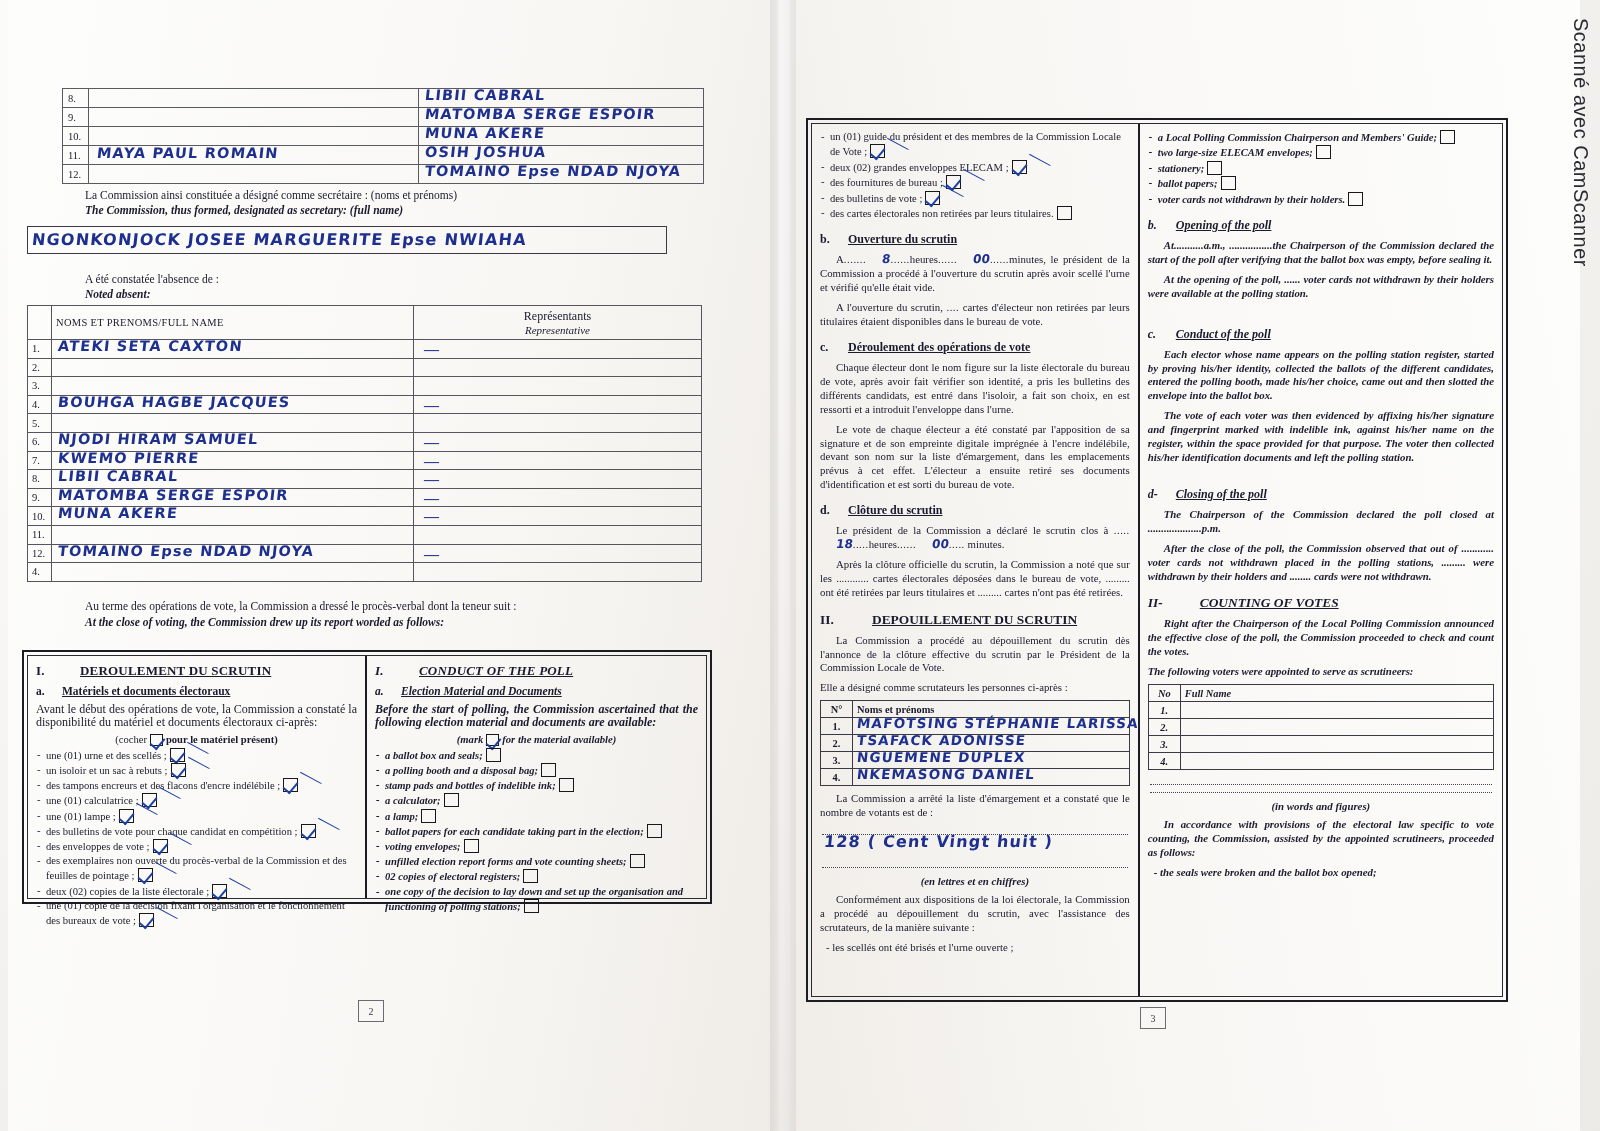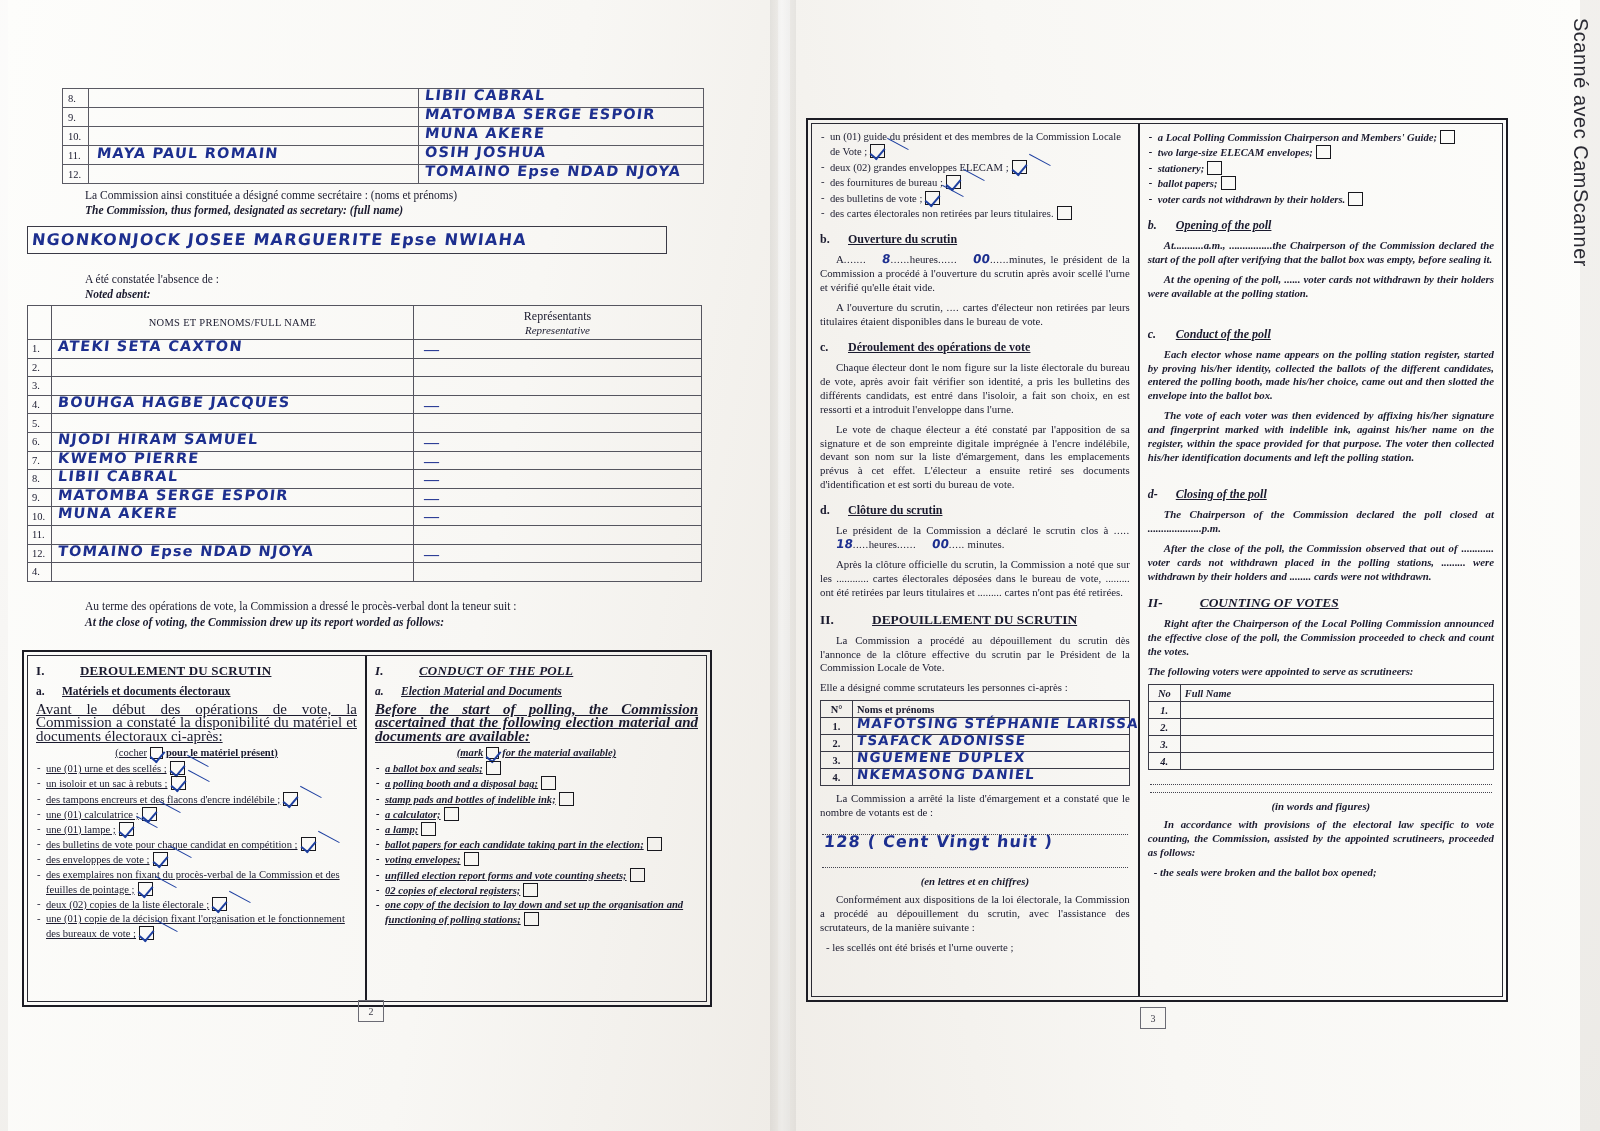--- a/index.html
+++ b/index.html
@@ -72,46 +72,46 @@
   
   #names-table{
     position:absolute; left:27px; top:305px; width:675px;
     border-collapse:collapse; border:1px solid #3c3c48;
   }
   #names-table td, #names-table th{
     border:1px solid #55555f; padding:0 4px; height:18.6px;
     font-size:10.5px; vertical-align:middle; position:relative;
   }
   #names-table thead th{ height:34px; font-weight:normal; }
-  .th-name{ text-align:center; font-size:12px; letter-spacing:.3px; }
+  .th-name{ text-align:left; font-size:12px; letter-spacing:.3px; }
   .th-rep{ text-align:center; }
   .th-rep .l1{ font-size:12px; }
   .th-rep .l2{ font-size:11px; font-style:italic; }
   .n-col{ width:24px; font-size:10px; padding-left:4px !important; }
   .name-col{ width:362px; }
   .rep-col{ }
   .row-hand{ position:absolute; left:6px; top:-2px; font-size:14.5px; }
   .dash{ position:absolute; left:372px; top:1px; color:#1d2f8f; font-size:15px; font-weight:700;}
 
   #close-note{ position:absolute; left:85px; top:598px; font-size:11.5px; line-height:16px; }
 
   
   #conduct-box{
-    position:absolute; left:22px; top:650px; width:690px; height:357px;
-    border:2.5px solid #1c1c24; padding:3px; background:transparent;text-decoration:underline;
+    position:absolute; left:22px; top:650px; width:690px; height:254px;
+    border:2.5px solid #1c1c24; padding:3px; background:transparent;
   }
   #conduct-box .inner{ width:100%; height:100%; border:1px solid #2a2a33; display:flex; }
   .cb-col{ padding:7px 8px 4px 8px; position:relative; }
   .cb-col-fr{ width:50%; border-right:2px solid #1c1c24; }
   .cb-col-en{ width:50%; }
   .cb-h1{ font-size:13px; font-weight:bold; text-decoration:underline; letter-spacing:.2px; }
   .cb-h1 .rom{ display:inline-block; width:44px; }
   .cb-h2{ font-size:11.5px; font-weight:bold; text-decoration:underline; margin-top:6px; }
   .cb-h2 .let{ display:inline-block; width:26px; }
-  .cb-p{ font-size:15px; line-height:13.4px; text-align:justify; margin-top:6px; }
+  .cb-p{ font-size:12px; line-height:13.4px; text-align:justify; margin-top:6px; }
   .cb-center{ text-align:center; font-size:10.6px; margin-top:4px; }
   .cb-list{ margin-top:2px; }
   .cb-li{ font-size:10.6px; line-height:14.2px; position:relative; padding-left:10px; }
   .cb-li:before{ content:"-"; position:absolute; left:1px; }
 
   
   .cbx{
     display:inline-block; width:15px; height:14px;
     border:1.4px solid #17171d; vertical-align:-3px; margin:0 3px;
     position:relative; background:transparent;
@@ -371,21 +371,21 @@
         <span>(cocher</span><span class="cbx ticked sm"></span><b>pour le matériel présent)</b>
       </div>
       <div class="cb-list" id="fr-material-list">
           <div class="cb-li"><span>une (01) urne et des scellés ;</span><span class="cbx ticked tail"></span></div>
           <div class="cb-li"><span>un isoloir et un sac à rebuts ;</span><span class="cbx ticked tail"></span></div>
           <div class="cb-li"><span>des tampons encreurs et des flacons d'encre indélébile ;</span><span class="cbx ticked tail"></span></div>
           <div class="cb-li"><span>une (01) calculatrice ;</span><span class="cbx ticked tail"></span></div>
           <div class="cb-li"><span>une (01) lampe ;</span><span class="cbx ticked tail"></span></div>
           <div class="cb-li"><span>des bulletins de vote pour chaque candidat en compétition ;</span><span class="cbx ticked tail"></span></div>
           <div class="cb-li"><span>des enveloppes de vote ;</span><span class="cbx ticked tail"></span></div>
-          <div class="cb-li"><span>des exemplaires non fixant du procès-verbal de la Commission et des feuilles de pointage ;</span><span class="cbx ticked tail"></span></div>
+          <div class="cb-li"><span>des exemplaires non ouverte du procès-verbal de la Commission et des feuilles de pointage ;</span><span class="cbx ticked tail"></span></div>
           <div class="cb-li"><span>deux (02) copies de la liste électorale ;</span><span class="cbx ticked tail"></span></div>
           <div class="cb-li"><span>une (01) copie de la décision fixant l'organisation et le fonctionnement des bureaux de vote ;</span><span class="cbx ticked tail"></span></div>
         </div>
     </div>
 
     <div class="cb-col cb-col-en en">
       <div class="cb-h1">
         <span class="rom">I.</span><span>CONDUCT OF THE POLL</span>
       </div>
       <div class="cb-h2">

